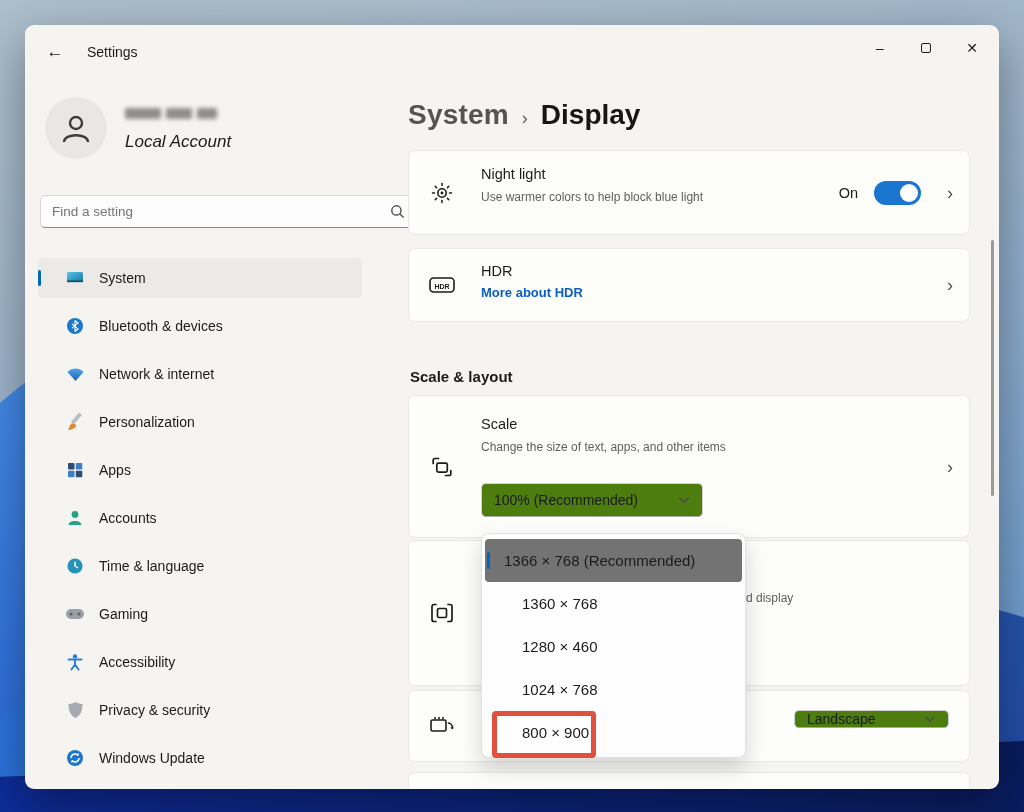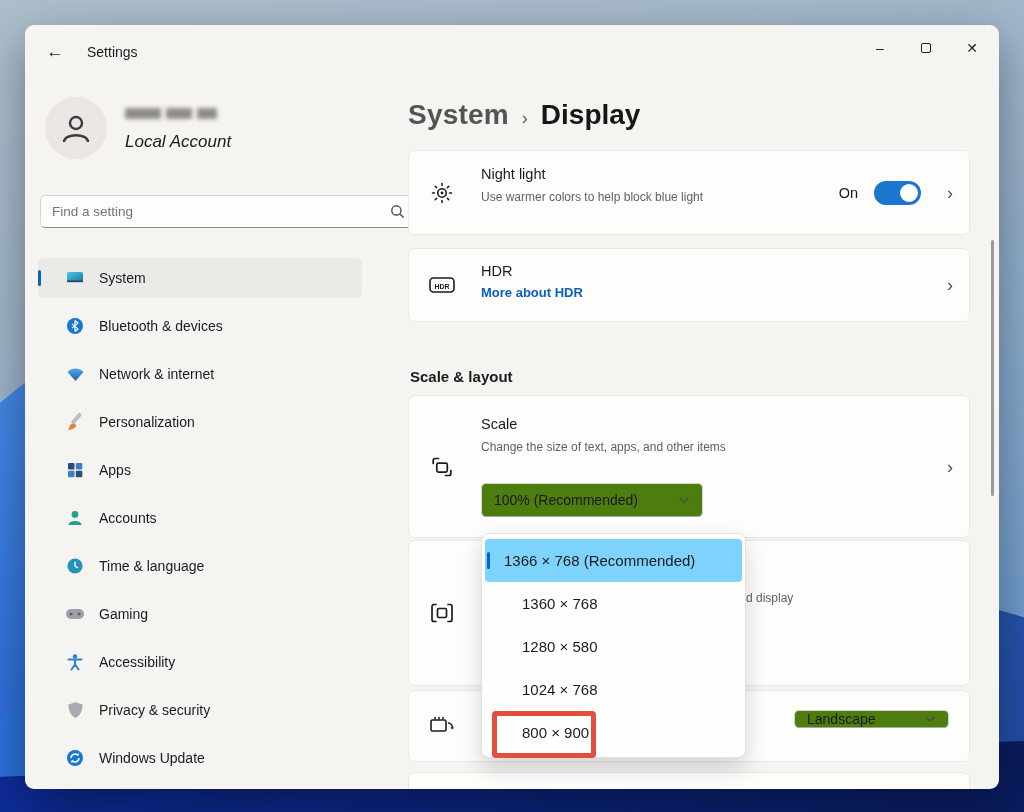--- a/index.html
+++ b/index.html
@@ -110,21 +110,21 @@
   .orientselect { position:absolute; right:20px; top:19px; width:155px; height:18px; }
 
   .partialcard { top:747px; height:22px; border-radius:7px 7px 0 0; }
 
   
   .dropdown { position:absolute; left:456px; top:508px; width:265px; height:225px;
     background:#fefefe; border:1px solid #e3e1df; border-radius:8px;
     box-shadow:0 10px 22px rgba(0,0,0,.16); padding-top:5px; z-index:5; }
   .opt { position:relative; height:43px; display:flex; align-items:center; padding-left:40px;
     font-size:15px; color:#1b1b1b; cursor:pointer; }
-  .opt.sel { background:#7dd3fc; border-radius:4px; margin:0 3px; padding-left:19px; }
+  .opt.sel { background:#737373; border-radius:4px; margin:0 3px; padding-left:19px; }
   .opt.sel .bar { position:absolute; left:2px; top:13px; width:3px; height:17px;
     border-radius:2px; background:#0067c0; }
 
   .redbox { position:absolute; left:467px; top:686px; width:104px; height:47px;
     border:5px solid #e0503c; border-radius:4px; z-index:6; pointer-events:none; }
 
   .scrollbar { position:absolute; left:966px; top:215px; width:2.5px; height:256px;
     background:#9b9b9b; border-radius:2px; cursor:pointer; }
 </style>
 </head>
@@ -404,21 +404,21 @@
 
   <div class="dropdown">
     <div class="opt sel">
       <span class="bar"></span>
       <span>1366 × 768 (Recommended)</span>
     </div>
     <div class="opt">
       <span>1360 × 768</span>
     </div>
     <div class="opt">
-      <span>1280 × 580</span>
+      <span>1280 × 460</span>
     </div>
     <div class="opt">
       <span>1024 × 768</span>
     </div>
     <div class="opt">
       <span>800 × 900</span>
     </div>
   </div>
 
   <div class="redbox"></div>

